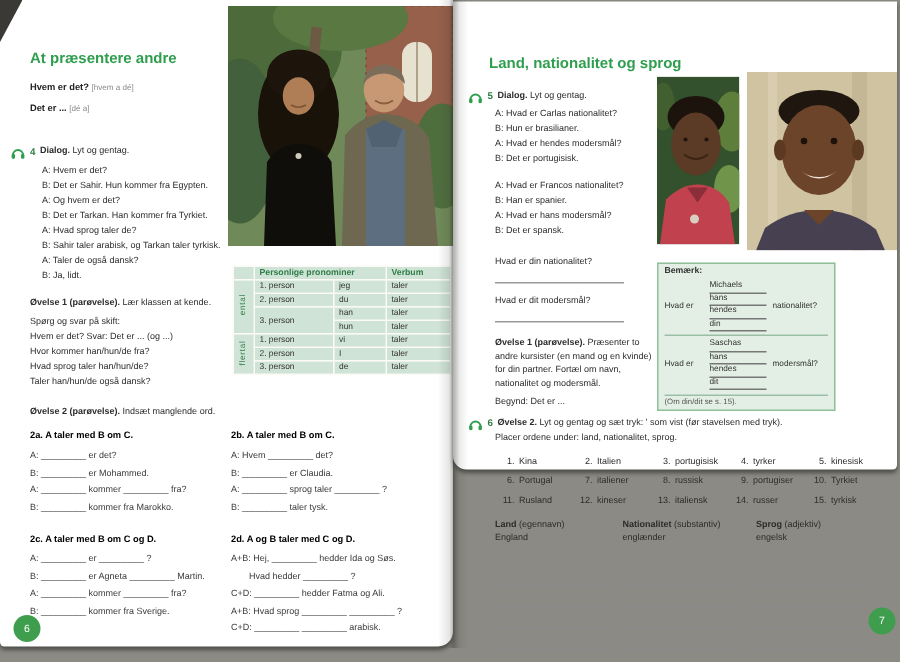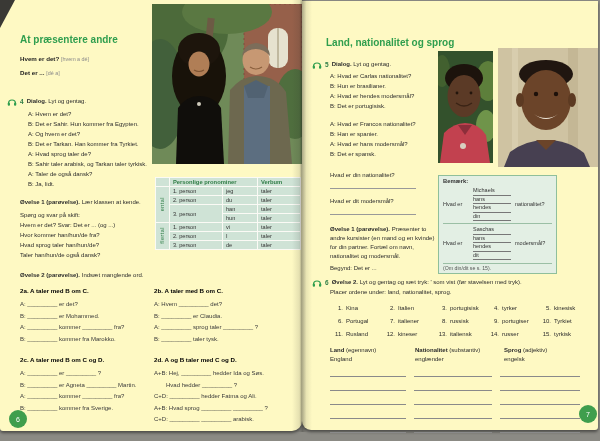--- a/index.html
+++ b/index.html
@@ -1,20 +1,20 @@
 <!DOCTYPE html>
 <html><head>
 <meta charset="utf-8">
 <style>
   html,body{margin:0;padding:0;}
   body{width:600px;height:441px;font-family:"Liberation Sans",sans-serif;background:#8b8a84;}
   .spread{position:relative;width:600px;height:441px;overflow:hidden;background:#8b8a84;}
-  .page{position:absolute;background:#fef9c3;box-shadow:0 2px 3px rgba(0,0,0,.45);}
+  .page{position:absolute;background:#ffffff;box-shadow:0 2px 3px rgba(0,0,0,.45);}
   .page-l{left:0;top:0;width:302px;height:431px;border-radius:0 0 10px 3px;}
-  .page-r{left:302px;top:1px;width:296px;height:429px;border-radius:0 0 3px 9px;background:#fef9c3;}
+  .page-r{left:302px;top:1px;width:296px;height:312px;border-radius:0 0 3px 9px;background:#ffffff;}
   .spine{position:absolute;left:292px;top:0;width:20px;height:432px;z-index:6;pointer-events:none;
     background:linear-gradient(90deg,rgba(50,50,46,0) 0%,rgba(50,50,46,.13) 38%,rgba(50,50,46,.38) 52%,rgba(50,50,46,.10) 72%,rgba(50,50,46,0) 100%);}
   .corner{position:absolute;left:0;top:0;width:15px;height:28px;background:#3a3935;clip-path:polygon(0 0,100% 0,0 100%);z-index:7;}
 
   .t{font-size:6px;line-height:10px;color:#2c2c2c;}
   .b{font-weight:bold;}
   .ghead{color:#2f9e4e;font-weight:bold;font-size:10px;line-height:12px;}
   .phon{color:#8a8a8a;font-size:5.4px;font-weight:normal;}
   .phrase{font-size:6.2px;line-height:9px;font-weight:bold;color:#222;margin-bottom:4px;}
 

